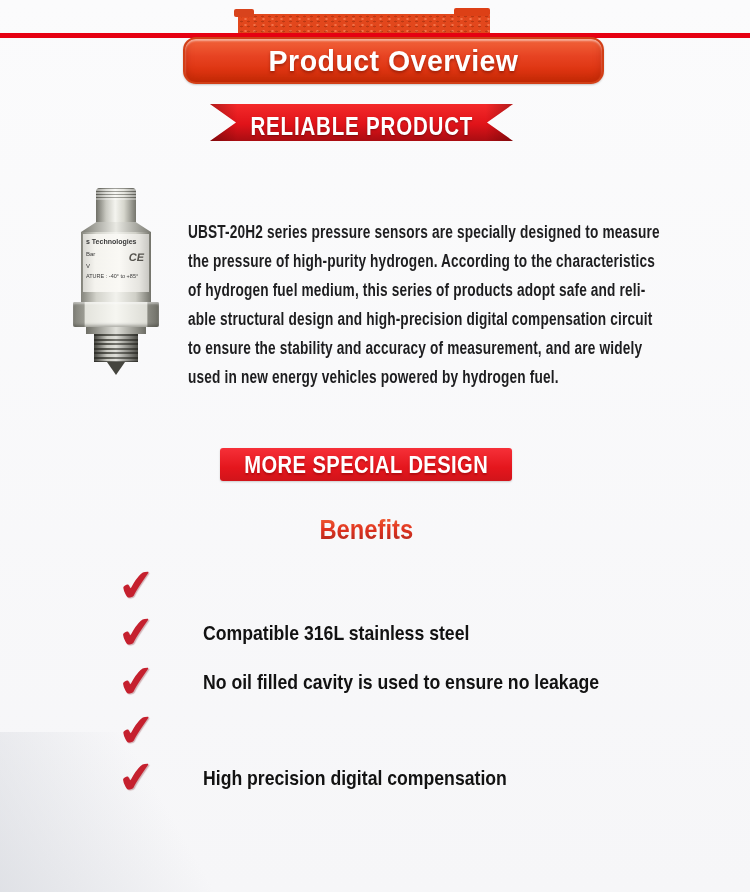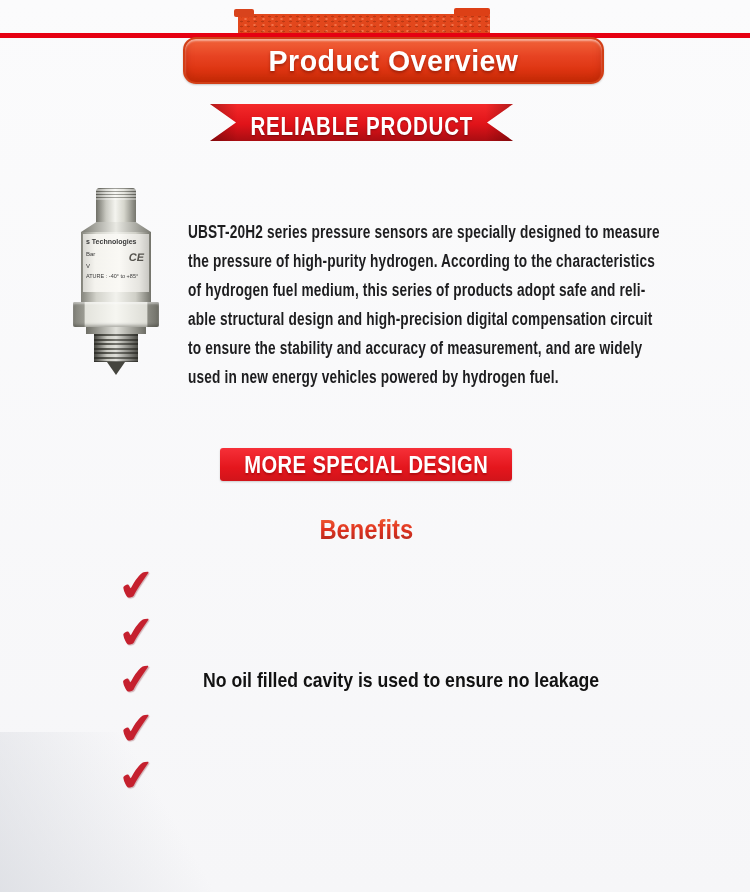--- a/index.html
+++ b/index.html
@@ -154,27 +154,33 @@
   <div class="benefits-title">
     <span>Benefits</span>
   </div>
 
   <div class="checklist">
     <div class="check-item">
       <div class="check">✔</div>
     </div>
     <div class="check-item">
       <div class="check">✔</div>
+      <div class="lines">
+        <div class="line"><span>Compatible 316L stainless steel</span></div>
+      </div>
     </div>
     <div class="check-item">
       <div class="check">✔</div>
       <div class="lines">
         <div class="line"><span>No oil filled cavity is used to ensure no leakage</span></div>
       </div>
     </div>
     <div class="check-item">
       <div class="check">✔</div>
     </div>
     <div class="check-item">
       <div class="check">✔</div>
+      <div class="lines">
+        <div class="line"><span>High precision digital compensation</span></div>
+      </div>
     </div>
   </div>
 </div>
 
 </body></html>

